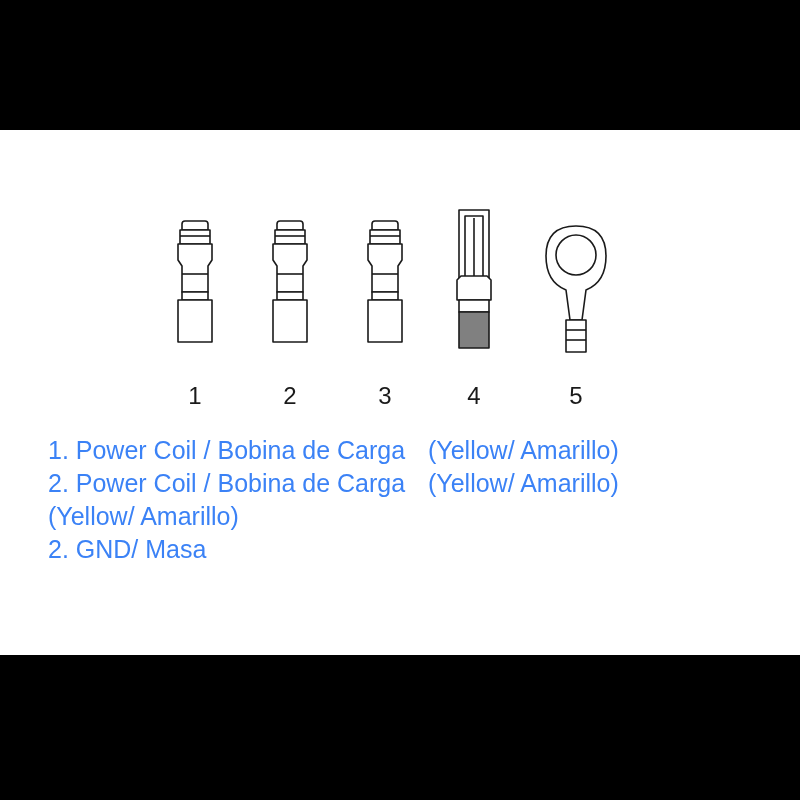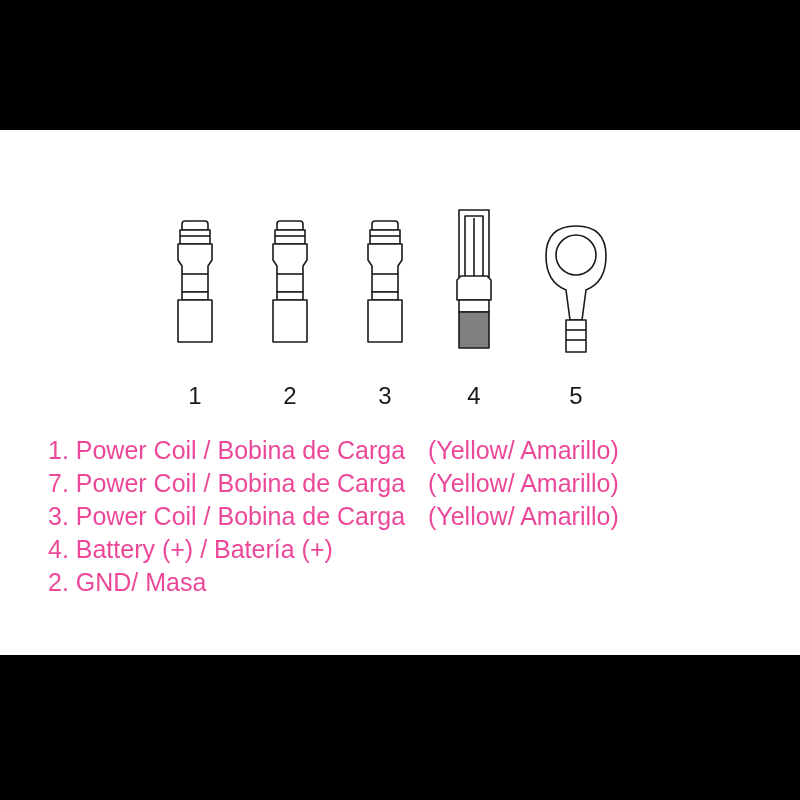--- a/index.html
+++ b/index.html
@@ -60,21 +60,21 @@
   .legend {
     position: absolute;
     left: 48px;
     top: 305px;
     width: 720px;
   }
   .legend-line {
     display: flex;
     align-items: baseline;
     font-size: 25px;
-    color: #ec4899;
+    color: #3b82f6;
     line-height: 31px;
     margin-bottom: 2px;
     white-space: pre;
   }
   .legend-main {
     display: inline-block;
   }
   .legend-note {
     display: inline-block;
   }
@@ -155,29 +155,25 @@
       <div class="num-label" style="left:444px;">4</div>
       <div class="num-label" style="left:546px;">5</div>
     </div>
 
     <div class="legend">
       <div class="legend-line has-note">
         <span class="legend-main">1. Power Coil / Bobina de Carga</span>
         <span class="legend-note">(Yellow/ Amarillo)</span>
       </div>
       <div class="legend-line has-note">
-        <span class="legend-main">7. Power Coil / Bobina de Carga</span>
+        <span class="legend-main">2. Power Coil / Bobina de Carga</span>
         <span class="legend-note">(Yellow/ Amarillo)</span>
       </div>
       <div class="legend-line has-note">
-        <span class="legend-main">3. Power Coil / Bobina de Carga</span>
         <span class="legend-note">(Yellow/ Amarillo)</span>
-      </div>
-      <div class="legend-line">
-        <span class="legend-main">4. Battery (+) / Batería (+)</span>
       </div>
       <div class="legend-line">
         <span class="legend-main">2. GND/ Masa</span>
       </div>
     </div>
 
   </div>
 </div>
 
 </body></html>

